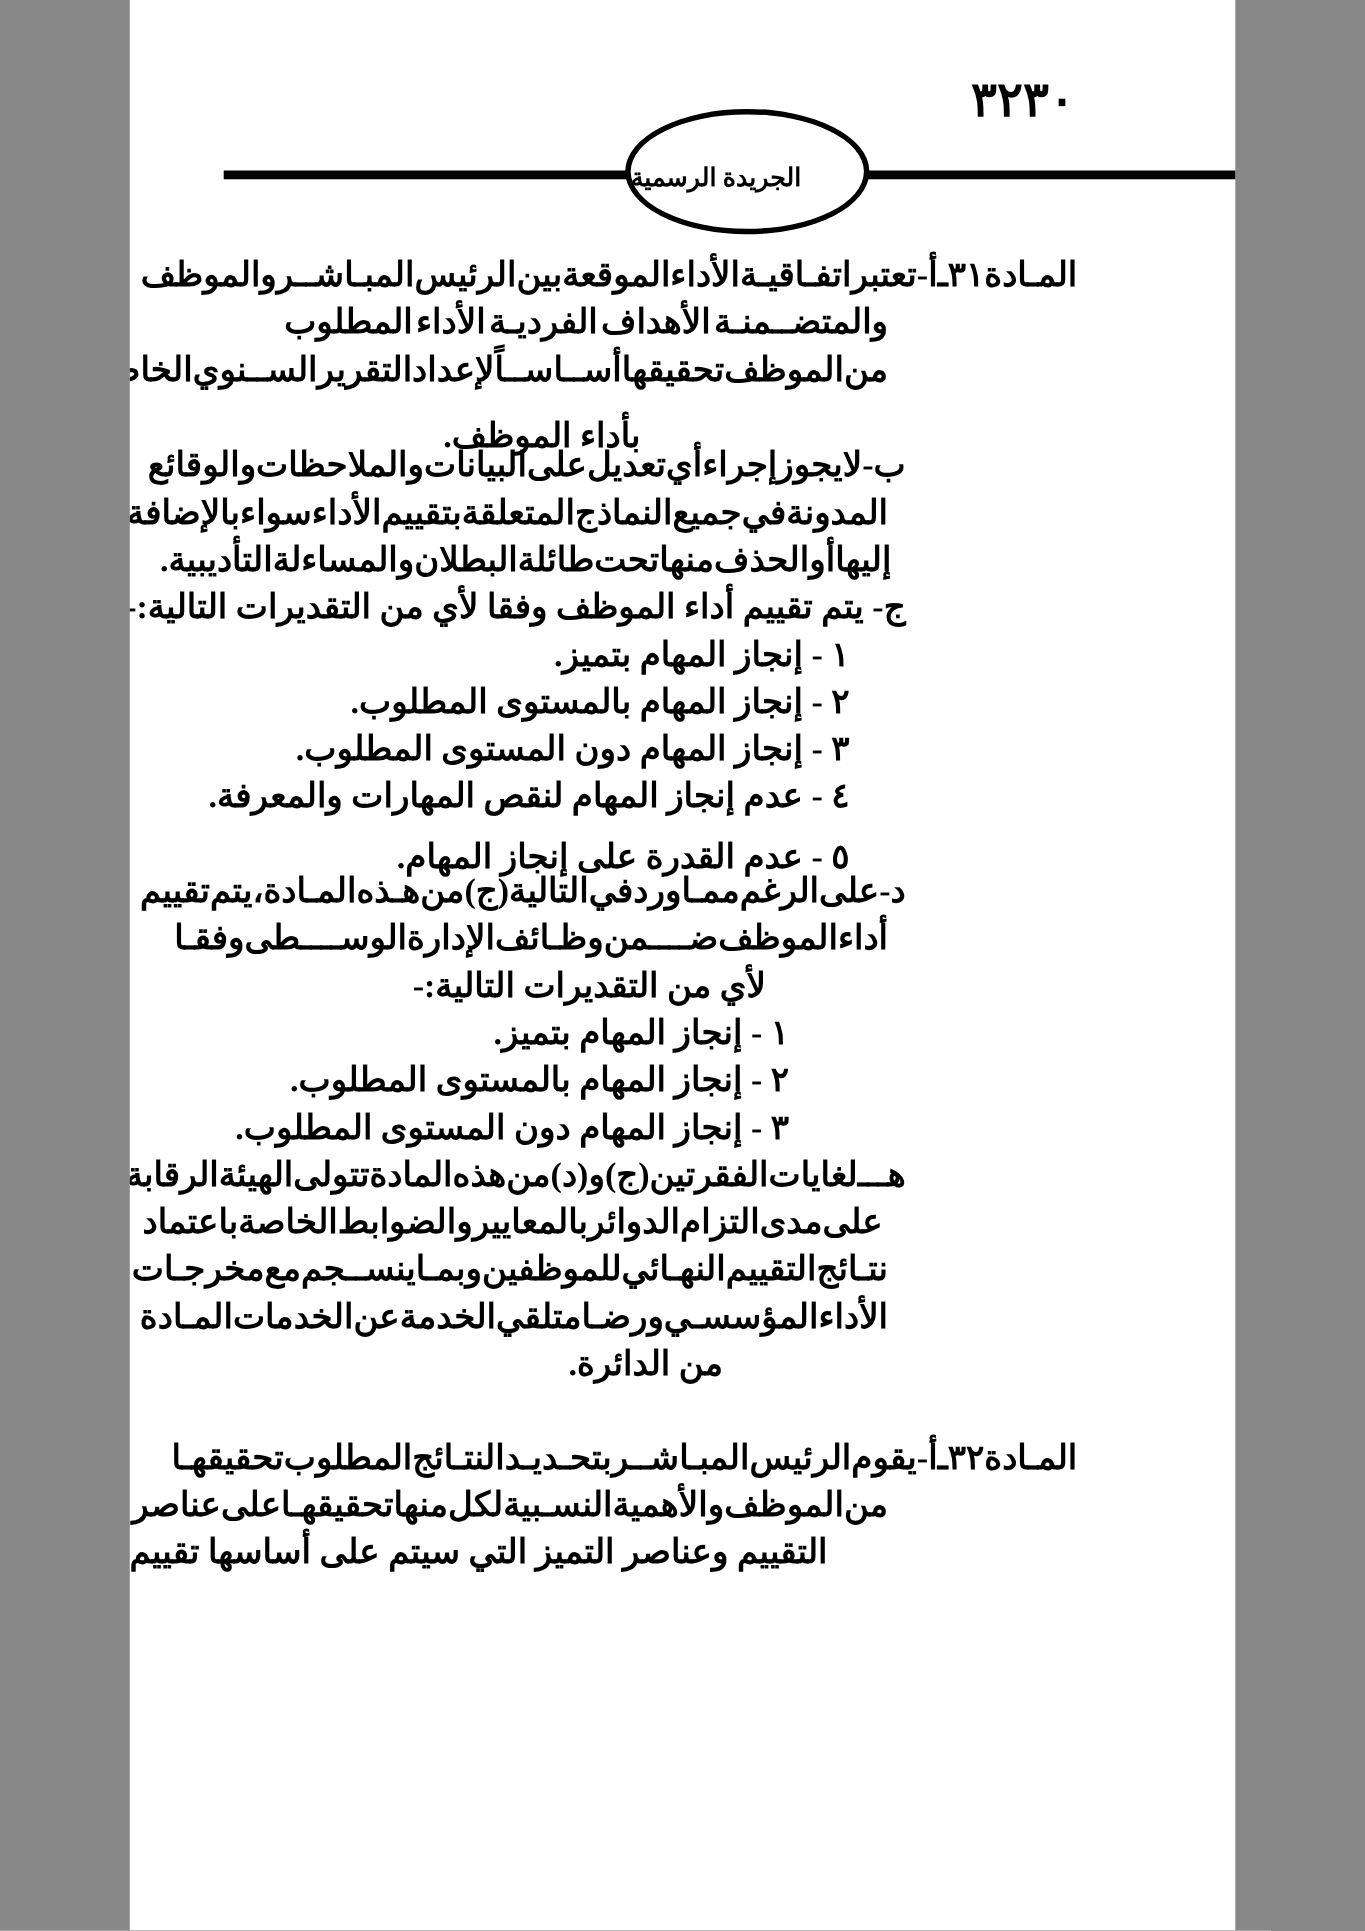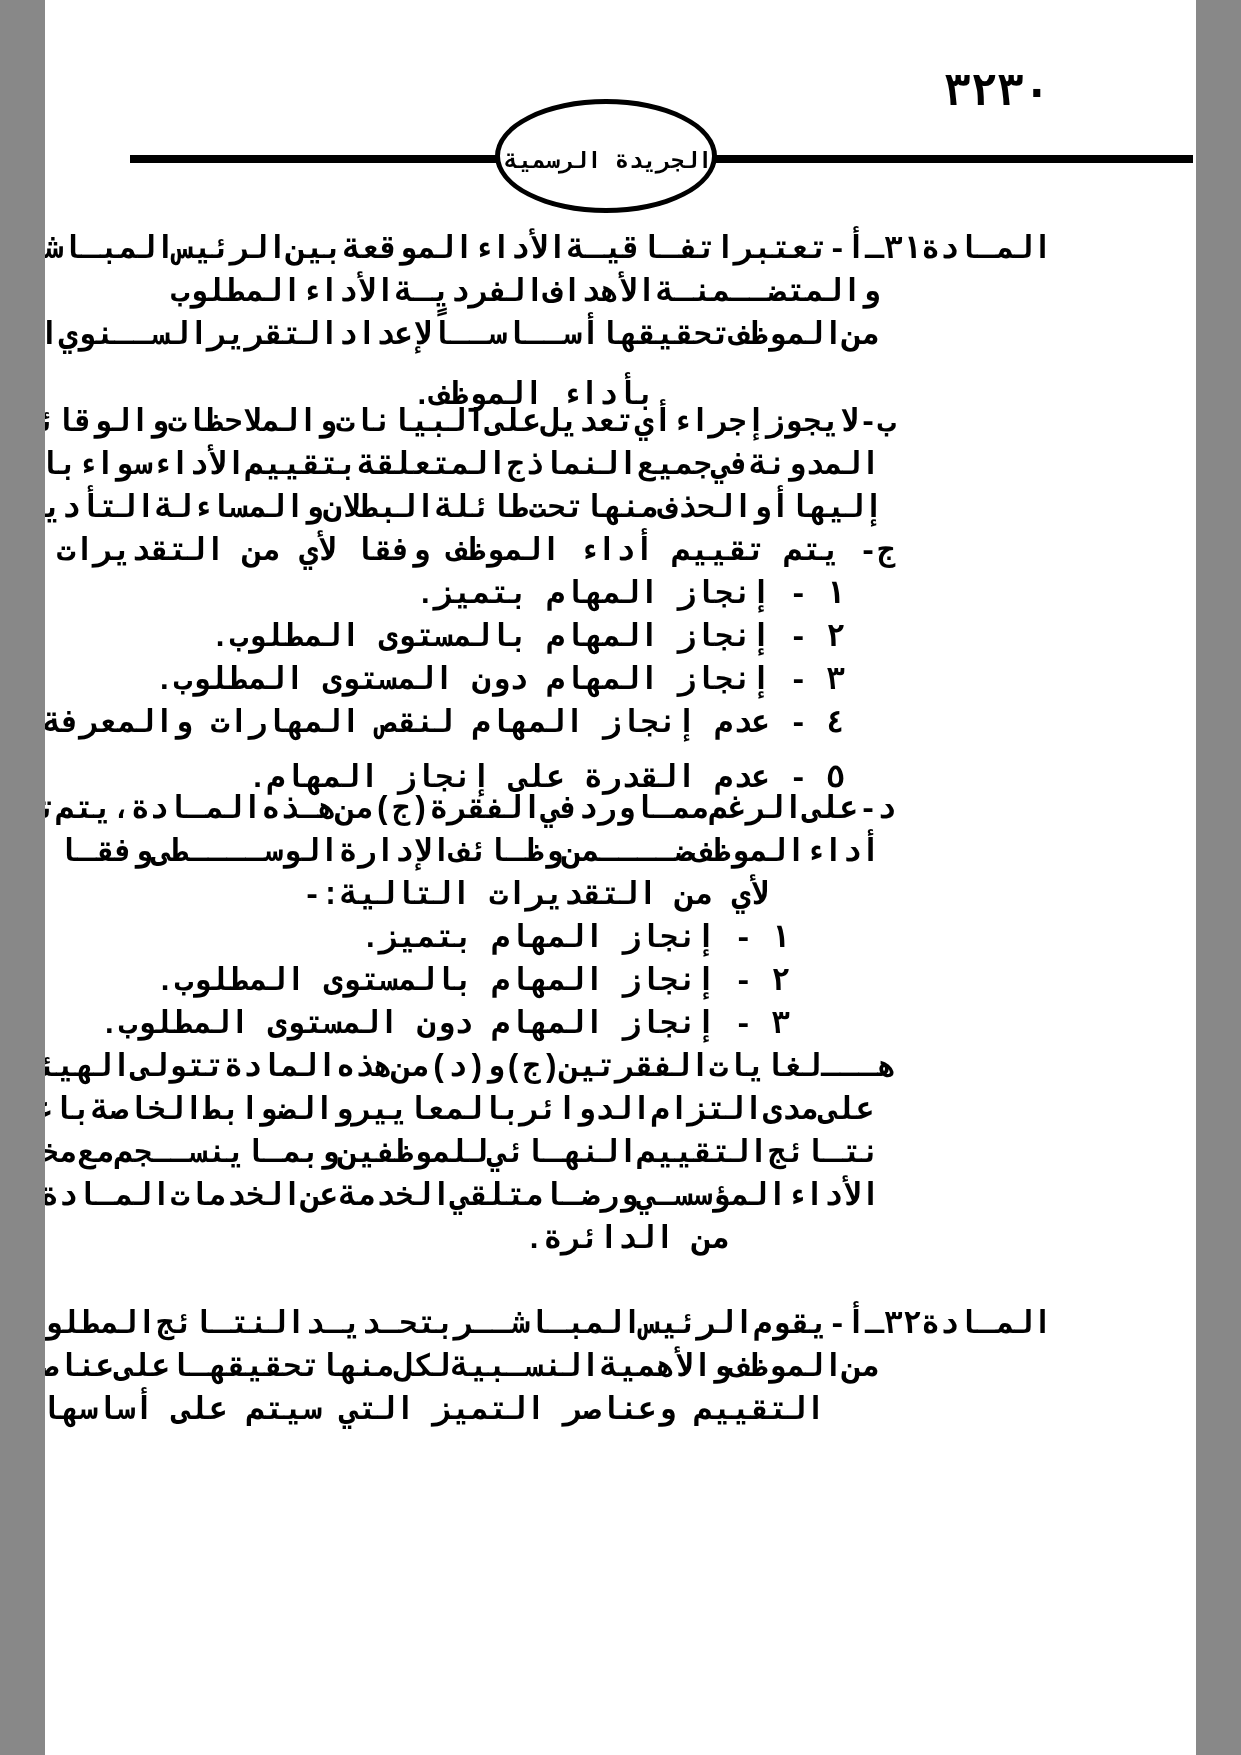--- a/index.html
+++ b/index.html
@@ -2,25 +2,25 @@
 <html lang="ar" dir="rtl" style="--ink: #000000; --paper: #ffffff;"><head>
 <meta charset="utf-8">
 <style>
   :root{
     --ink:#000000;
     --paper:#ffffff;
   }
   html,body{margin:0;padding:0;background:#888;}
   #page{
     position:relative;
-    width:1151px;height:1755px;
+    width:1005px;height:1755px;
     background:var(--paper);
     margin:0 auto;
     overflow:hidden;
-    font-family:Liberation Mono, monospace;
+    font-family:Liberation Serif, serif;
     color:var(--ink);
     direction:rtl;
   }
   
   #page-number{
     position:absolute;top:64px;right:146px;
     font-size:44px;font-weight:bold;
     letter-spacing:4px;
     white-space:nowrap;
   }
@@ -28,21 +28,21 @@
     position:absolute;top:155px;left:85px;
     width:1063px;height:8px;
     background:var(--ink);
   }
   #gazette-seal{
     position:absolute;top:99px;left:450px;
     width:222px;height:114px;
     background:var(--paper);
     border:5px solid var(--ink);
     border-radius:50%;
-    display:flex;align-items:center;justify-content:flex-start;
+    display:flex;align-items:center;justify-content:flex-end;
     box-sizing:border-box;
     z-index:2;
   }
   #gazette-name{
     font-size:23px;font-weight:bold;
     padding-top:10px;
     white-space:nowrap;
   }
   
   .text-line{
@@ -145,21 +145,21 @@
       <div class="text-line" style="top: 659px; right: 351px;">٣ - إنجاز المهام دون المستوى المطلوب.</div>
       <div class="text-line" style="top: 702px; right: 351px;">٤ - عدم إنجاز المهام لنقص المهارات والمعرفة.</div>
       <div class="text-line" style="top: 745px; right: 351px; margin-top: 12px;">٥ - عدم القدرة على إنجاز المهام.</div>
       <div class="text-line justified" style="top: 788px; right: 300px; left: 140px;">
         <span>د-</span>
         <span>على</span>
         <span>الرغم</span>
         <span>ممـا</span>
         <span>ورد</span>
         <span>في</span>
-        <span>الفقرة</span>
+        <span>التالية</span>
         <span>(ج)</span>
         <span>من</span>
         <span>هـذه</span>
         <span>المـادة،</span>
         <span>يتم</span>
         <span>تقييم</span>
       </div>
       <div class="text-line justified" style="top: 831px; right: 316px; left: 140px;">
         <span>أداء</span>
         <span>الموظف</span>

